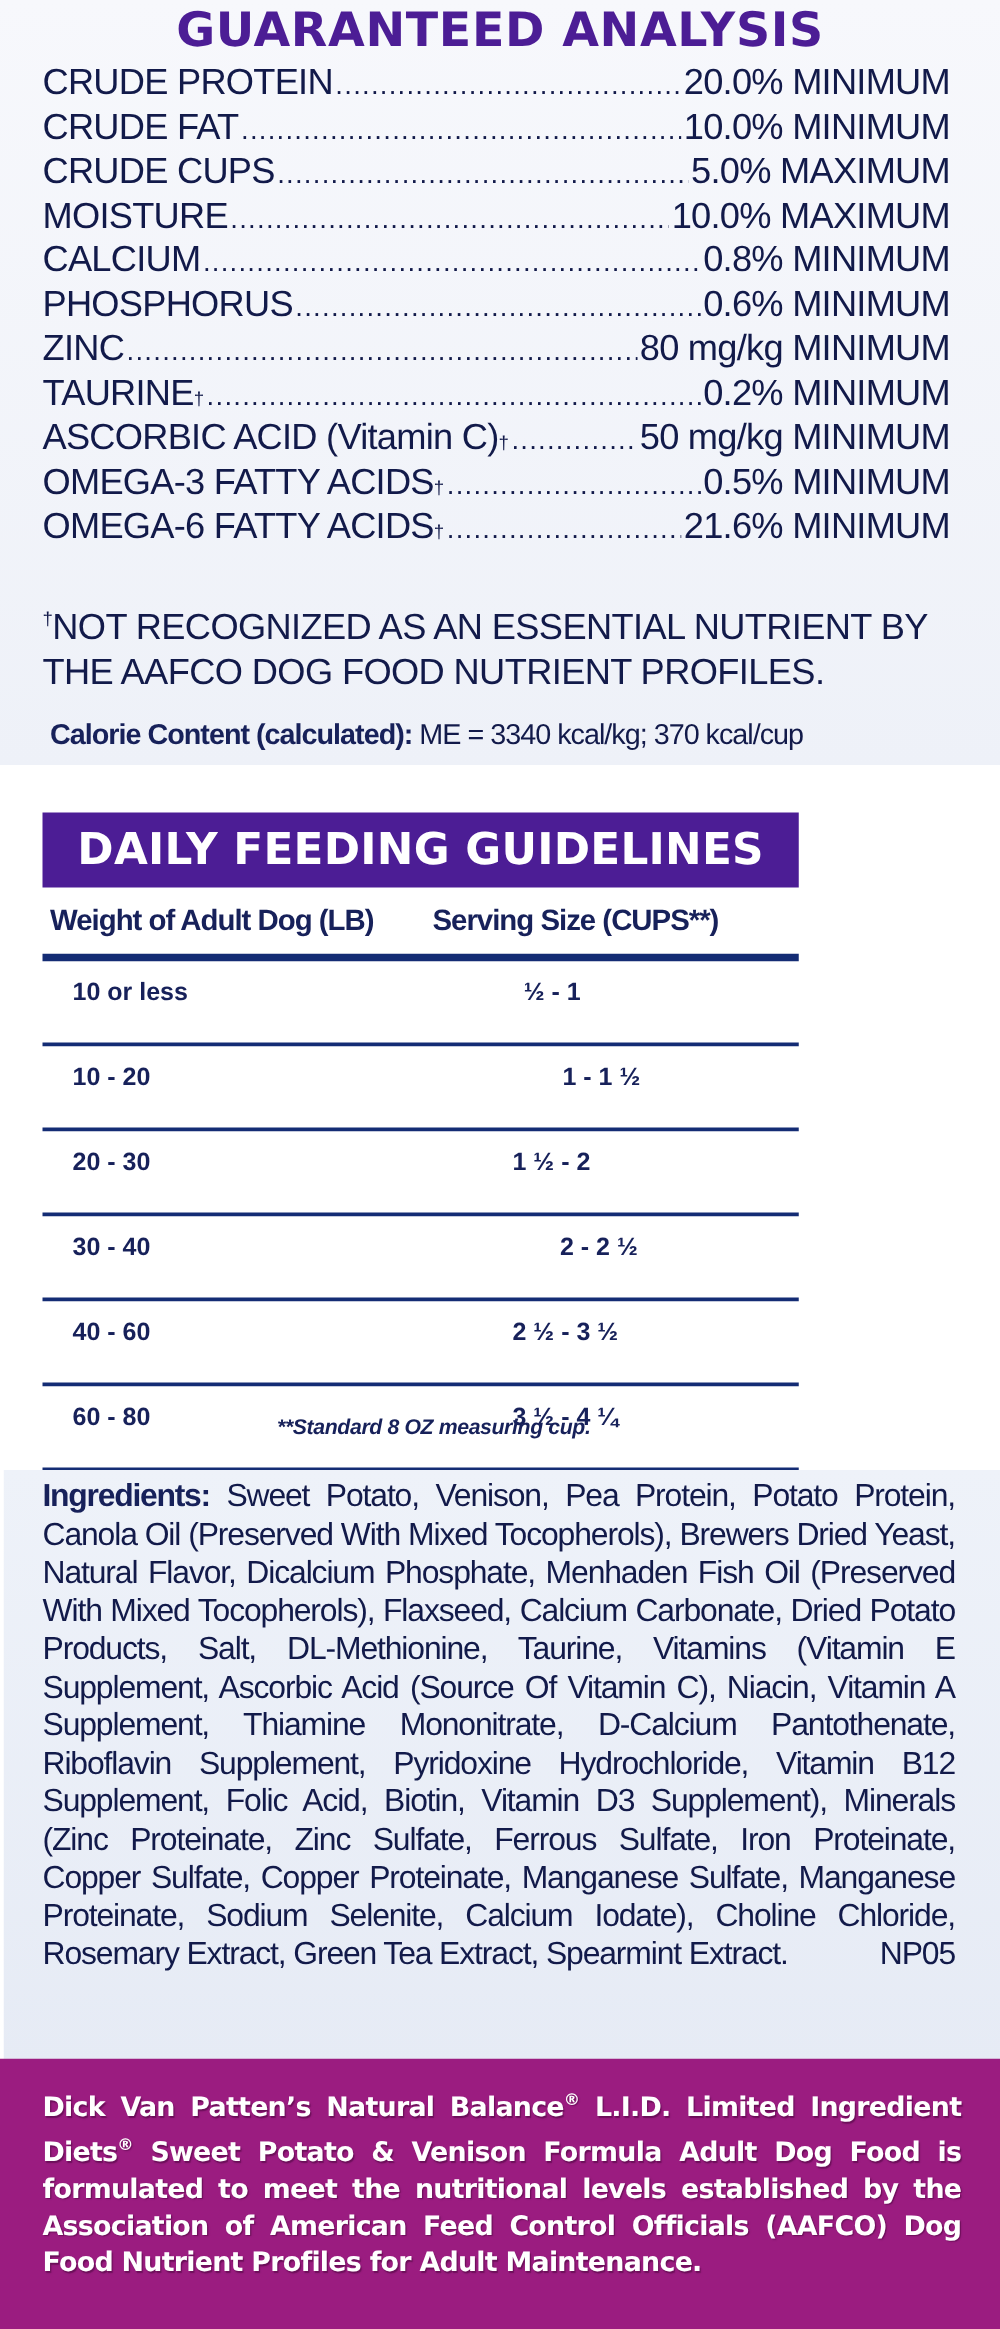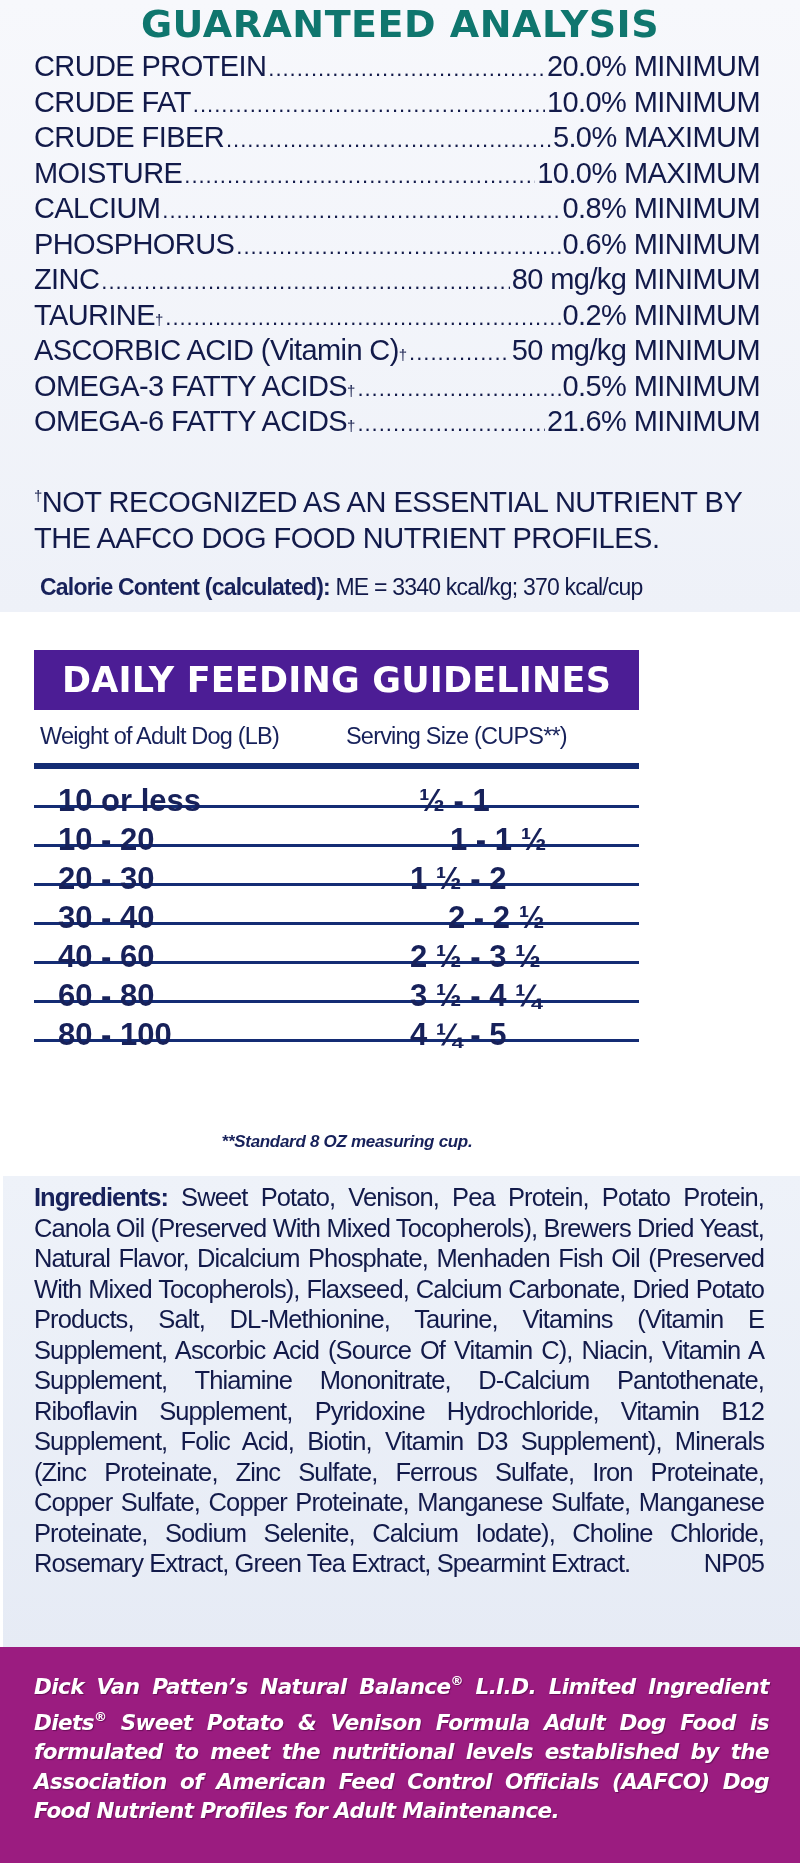--- a/index.html
+++ b/index.html
@@ -7,21 +7,21 @@
     body { font-family: "Liberation Sans", sans-serif; color: #101a4a; position: relative; }
 
     
     .ga {
       position: absolute; left: 0; top: 0; width: 800px; height: 612px;
       background: linear-gradient(180deg, #f7f8fc 0%, #eef1f8 100%);
     }
     .ga-title {
       position: absolute; left: 0; top: 2px; width: 800px; text-align: center;
       font-family: "DejaVu Sans", sans-serif; font-weight: bold;
-      font-size: 38px; color: #0f766e; letter-spacing: 0.5px;
+      font-size: 38px; color: #4c1d95; letter-spacing: 0.5px;
     }
     .ga-rows { position: absolute; left: 34px; top: 49px; width: 726px; }
     .ga-row {
       display: flex; align-items: baseline; height: 35.5px;
       font-size: 29px; line-height: 35.5px; color: #121a4a;
       transform-origin: left center;
     }
     .ga-row .name { white-space: nowrap; letter-spacing: -0.6px; }
     .ga-row .dots {
       flex: 1; overflow: hidden; white-space: nowrap; margin: 0 2px;
@@ -43,30 +43,30 @@
 
     
     .fg-header {
       position: absolute; left: 34px; top: 650px; width: 605px; height: 60px;
       background: #4c1d95;
       color: #ffffff; font-family: "DejaVu Sans", sans-serif; font-weight: bold;
       font-size: 35px; line-height: 60px; text-align: center; letter-spacing: 0.2px;
     }
     .fg-colhead {
       position: absolute; left: 34px; top: 712px; width: 605px; height: 48px;
-      font-weight: normal; font-size: 23.5px; line-height: 48px; color: #17215a;
+      font-weight: bold; font-size: 23.5px; line-height: 48px; color: #17215a;
       letter-spacing: -0.8px; white-space: nowrap;
     }
     .fg-colhead .c1 { position: absolute; left: 6px; }
     .fg-colhead .c2 { position: absolute; left: 312px; }
     .fg-thick { position: absolute; left: 34px; top: 763px; width: 605px; height: 6px; background: #142c74; }
     .fg-rows { position: absolute; left: 34px; top: 769px; width: 605px; }
     .fg-row {
-      position: relative; height: 39px; border-bottom: 3.5px solid #142c74;
-      font-weight: bold; font-size: 31px; color: #17215a;
+      position: relative; height: 68px; border-bottom: 3.5px solid #142c74;
+      font-weight: bold; font-size: 20px; color: #17215a;
     }
     .fg-row .w { position: absolute; left: 24px; top: 14px; }
     .fg-row .s { position: absolute; top: 14px; white-space: nowrap; }
     .fg-note {
       position: absolute; left: 0; top: 1132px; width: 674px; text-align: center;
       font-weight: bold; font-style: italic; font-size: 17px; color: #17215a;
       letter-spacing: -0.3px;
       padding-left: 20px;
     }
 
@@ -87,21 +87,20 @@
     .statement {
       position: absolute; left: 0; top: 1647px; width: 800px; height: 216px;
       background: #9b1c80;
     }
     .statement-text {
       position: absolute; left: 34px; top: 1666px; width: 735px;
       font-family: "DejaVu Sans", sans-serif; font-weight: bold;
       font-size: 21.5px; line-height: 29.5px; color: #ffffff; letter-spacing: -0.6px;
       text-shadow: 1px 1px 1px rgba(60,0,50,0.5);
       text-align: justify;
-      font-style: italic;
     }
     .statement-text sup { font-size: 13px; vertical-align: 9px; }
   </style>
 </head>
 <body>
 
 <section class="ga"></section>
 <h1 class="ga-title">GUARANTEED ANALYSIS</h1>
 
 <div class="ga-rows">
@@ -111,21 +110,21 @@
       <span class="dots"></span>
       <span class="val">20.0% MINIMUM</span>
     </div>
   <div class="ga-row">
       <span class="name">CRUDE FAT</span>
       <sup></sup>
       <span class="dots"></span>
       <span class="val">10.0% MINIMUM</span>
     </div>
   <div class="ga-row">
-      <span class="name">CRUDE FIBER</span>
+      <span class="name">CRUDE CUPS</span>
       <sup></sup>
       <span class="dots"></span>
       <span class="val">5.0% MAXIMUM</span>
     </div>
   <div class="ga-row">
       <span class="name">MOISTURE</span>
       <sup></sup>
       <span class="dots"></span>
       <span class="val">10.0% MAXIMUM</span>
     </div>

